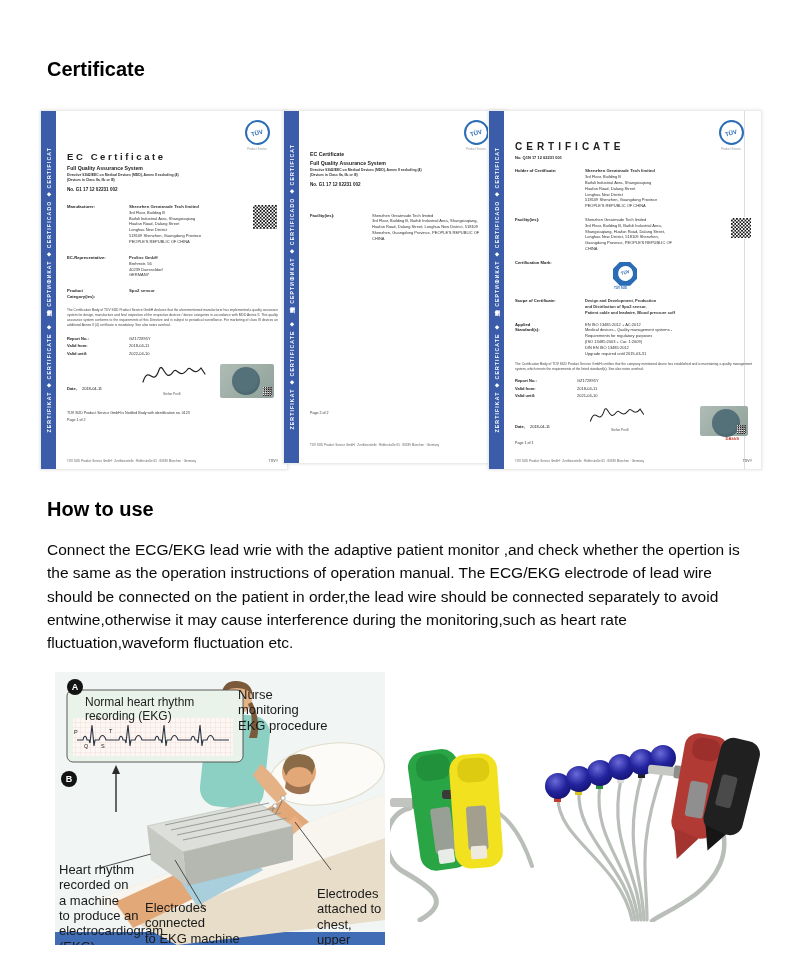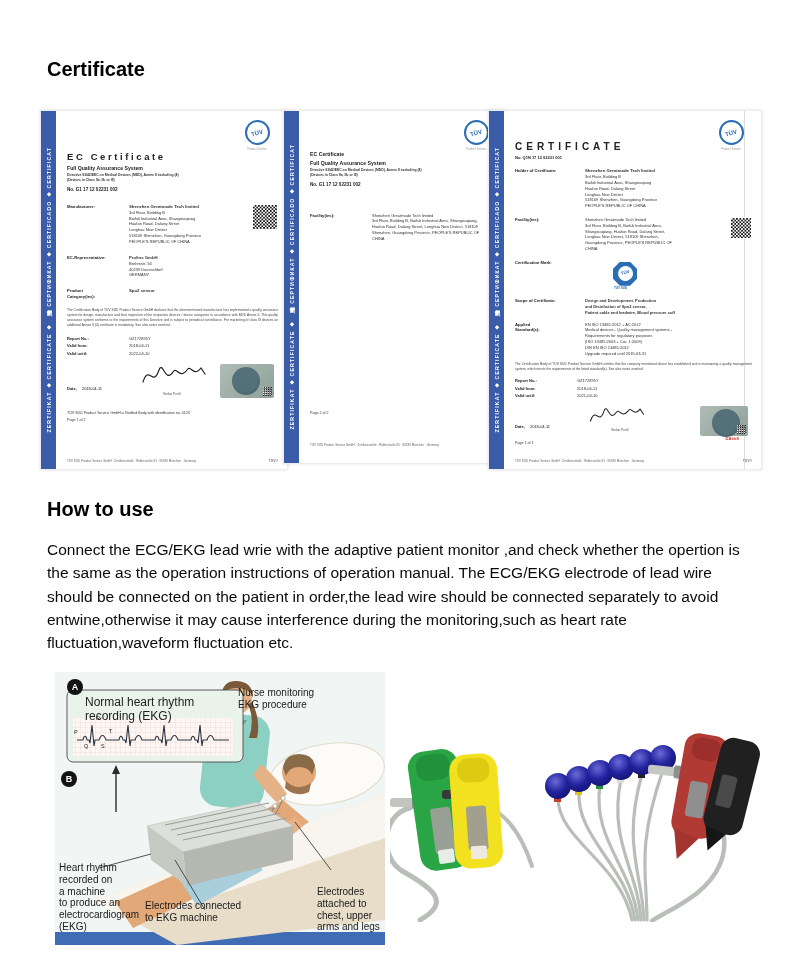--- a/index.html
+++ b/index.html
@@ -72,21 +72,21 @@
        justify-content:center;font-size:4.5px;font-weight:bold;color:#2a6db5;transform:rotate(-14deg);}
   .octcap{font-size:3px;color:#2a6db5;font-weight:bold;margin-left:29px;}
   .fold{position:absolute;right:16px;top:0;bottom:0;width:1px;background:#dcdcdc;}
   .dakks{position:absolute;right:22px;bottom:28px;font-size:4.2px;color:#c0392b;font-weight:bold;}
   .watermark{position:absolute;left:184px;top:160px;font-size:19px;font-weight:bold;
              color:rgba(130,130,130,.4);letter-spacing:.5px;z-index:9;pointer-events:none;}
 
   
   #illus{position:absolute;left:55px;top:672px;width:330px;height:273px;background:#f1f5f3;overflow:hidden;}
   #illus svg{position:absolute;left:0;top:0;}
-  .ill-label{position:absolute;font-size:10px;color:#1a1a1a;line-height:1.18;white-space:pre-line;}
+  .ill-label{position:absolute;font-size:13px;color:#1a1a1a;line-height:1.18;white-space:pre-line;}
   #lbl-ekgbox{left:30px;top:23px;width:140px;font-size:12px;color:#222;}
   #lbl-nurse{left:183px;top:15px;width:96px;}
   #lbl-machine{left:4px;top:190px;width:80px;}
   #lbl-elec-machine{left:90px;top:228px;width:120px;}
   #lbl-elec-body{left:262px;top:214px;width:66px;}
   .marker{position:absolute;width:16px;height:16px;border-radius:50%;background:#131313;color:#fff;
           font-size:9px;font-weight:bold;display:flex;align-items:center;justify-content:center;}
   #mA{left:12px;top:7px;} #mB{left:6px;top:99px;}
   .wv{position:absolute;font-size:5.5px;color:#222;}
   #wvP{left:19px;top:57px;} #wvR{left:41px;top:43px;} #wvQ{left:29px;top:71px;}

